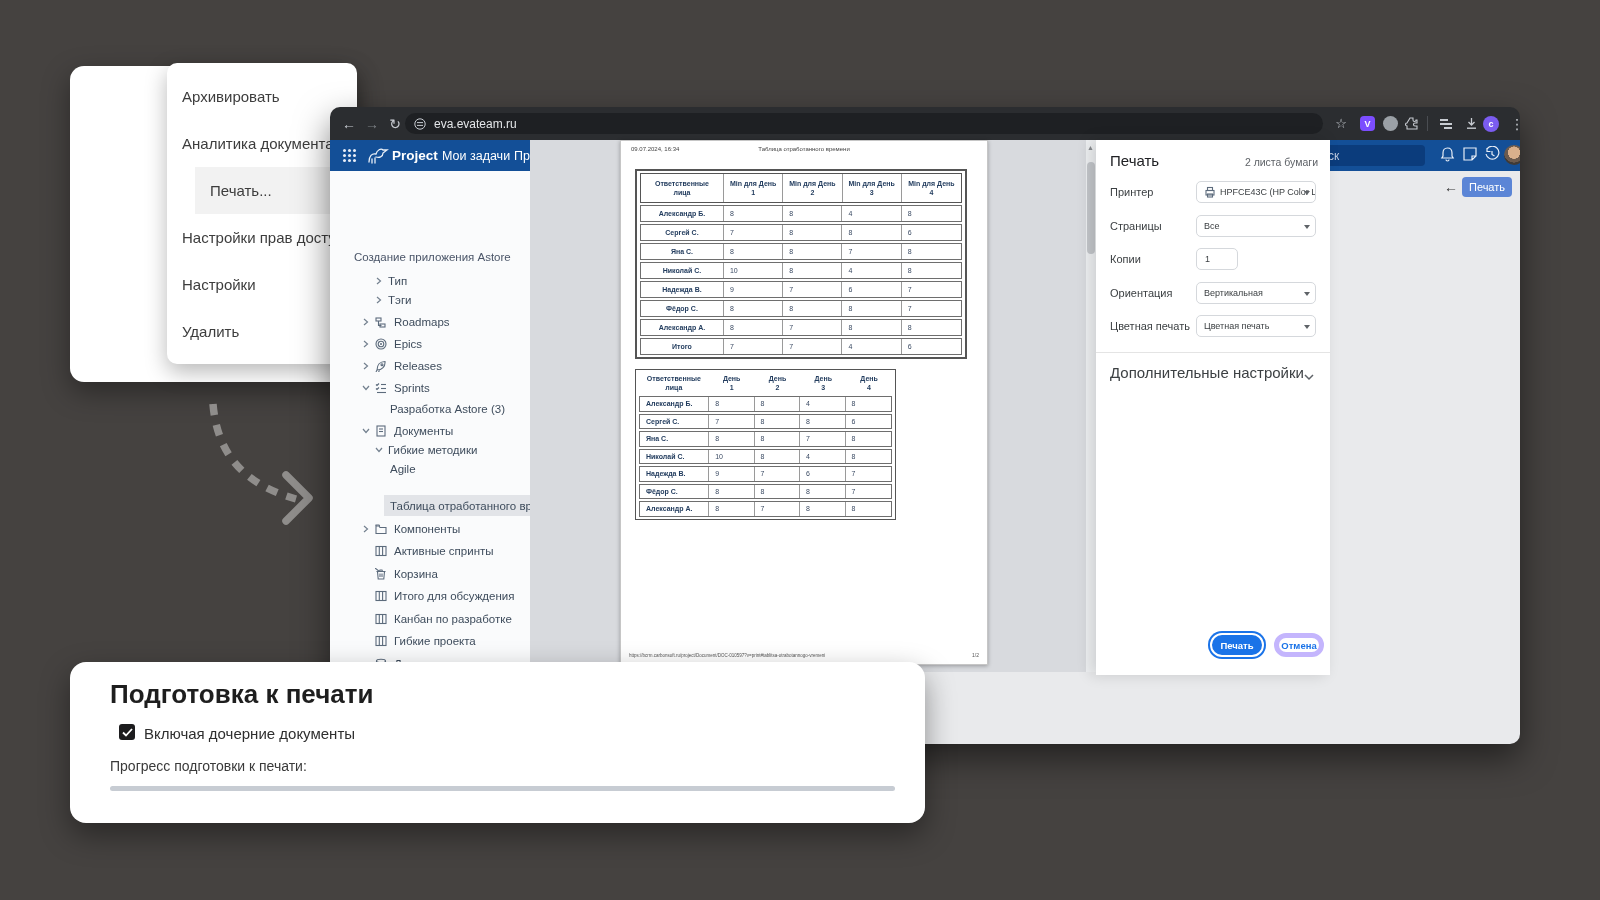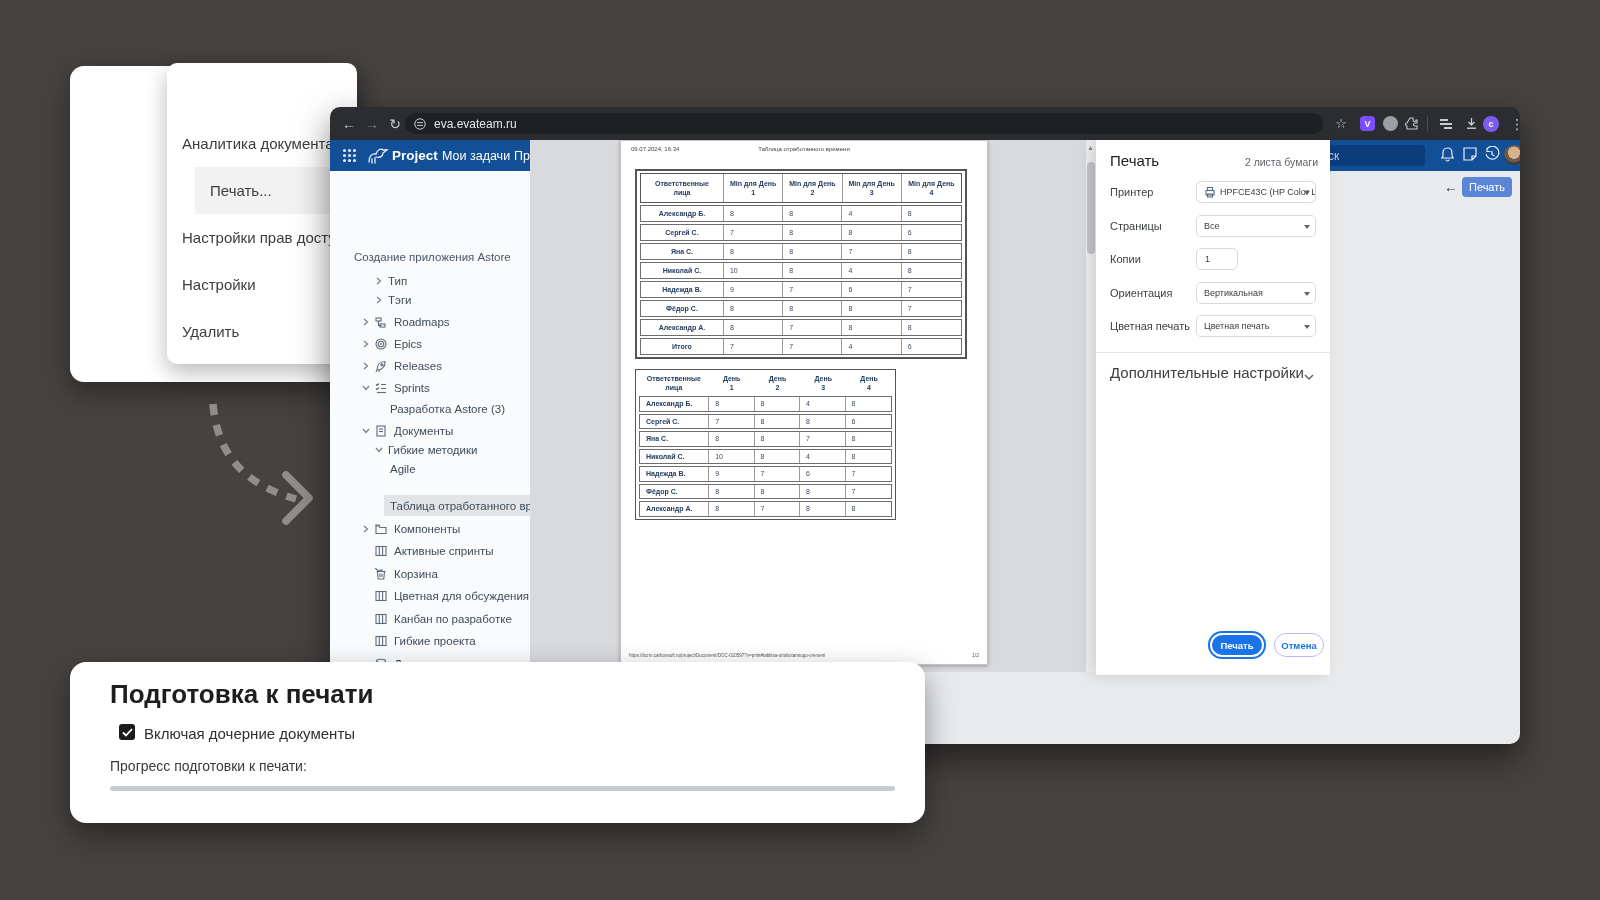--- a/index.html
+++ b/index.html
@@ -88,41 +88,42 @@
     border-right:3.5px solid transparent;border-top:4px solid #5f6368;}
   .pp-input{position:absolute;left:100px;width:42px;height:22px;border:1px solid #d5d8dc;border-radius:5px;
     box-sizing:border-box;display:flex;align-items:center;padding-left:8px;font-size:9px;color:#3c4043;background:#fff;}
   #pp-divider{position:absolute;left:0;top:212px;width:100%;height:1px;background:#e4e4e4;}
   #pp-more{position:absolute;left:14px;top:224px;font-size:15px;color:#3c4043;}
   #pp-more-chev{position:absolute;right:16px;top:227px;color:#5f6368;}
   #pp-print-btn{position:absolute;left:114px;top:493px;width:54px;height:24px;background:#1a73e8;
     border:2px solid #fff;box-shadow:0 0 0 2px #1a73e8;border-radius:14px;color:#fff;font-size:9.5px;
     font-weight:bold;display:flex;align-items:center;justify-content:center;box-sizing:border-box;}
   #pp-cancel-btn{position:absolute;left:178px;top:493px;width:50px;height:24px;background:#fff;
-    border:1px solid #c4b5fd;border-radius:14px;color:#1a73e8;font-size:9.5px;font-weight:bold;
+    border:5px solid #c4b5fd;border-radius:14px;color:#1a73e8;font-size:9.5px;font-weight:bold;
     display:flex;align-items:center;justify-content:center;box-sizing:border-box;}
 
   
   #prep-dialog{left:70px;top:662px;width:855px;height:161px;background:#fff;border-radius:16px;
     box-shadow:0 12px 30px rgba(0,0,0,.4);z-index:7;}
   #prep-title{position:absolute;left:40px;top:17px;font-size:26px;font-weight:bold;color:#1e1e1e;}
   #prep-checkbox{position:absolute;left:49px;top:62px;width:16px;height:16px;background:#1c1c1e;
     border-radius:3px;display:flex;align-items:center;justify-content:center;}
   #prep-check-label{position:absolute;left:74px;top:63px;font-size:15px;color:#2f2f2f;}
   #prep-progress-label{position:absolute;left:40px;top:96px;font-size:14px;color:#3a3a3a;}
   #prep-progress{position:absolute;left:40px;top:124px;width:785px;height:5px;background:#c7ccd3;border-radius:3px;}
 </style>
 </head>
 <body>
 
 <div id="stage">
 
   <div id="back-panel" class="abs"></div>
 
   <div id="context-menu" class="abs">
+      <div class="menu-item" style="top: 10px;">Архивировать</div>
       <div class="menu-item" style="top: 57px;">Аналитика документа</div>
       <div class="menu-item hl" style="top: 104px;">Печать...</div>
       <div class="menu-item" style="top: 151px;">Настройки прав доступа</div>
       <div class="menu-item" style="top: 245px;">Удалить</div>
       <div class="menu-item" style="top: 198px;">Настройки</div>
     </div>
 
   <svg id="arrow-svg" class="abs" width="160" height="150">
     <path d="M33,14 C37,62 62,94 116,109" fill="none" stroke="#8f8d8b" stroke-width="7.5" stroke-dasharray="11 10"></path>
     <polyline points="106,85 129,108 106,131" fill="none" stroke="#8f8d8b" stroke-width="7.5" stroke-linecap="round" stroke-linejoin="round"></polyline>
@@ -369,21 +370,21 @@
         </div>
         <div class="sb-item" style="top: 414px; left: 32px;">
           <span class="sb-chev" style="width:8px"></span>
           <span class="sb-ic">
             <svg width="12" height="12" viewBox="0 0 12 12">
               <rect x="1" y="1.5" width="10" height="9" stroke="#5c6b7c" stroke-width="1.1" fill="none"></rect>
               <line x1="4.3" y1="1.5" x2="4.3" y2="10.5" stroke="#5c6b7c" stroke-width="1.1" fill="none"></line>
               <line x1="7.6" y1="1.5" x2="7.6" y2="10.5" stroke="#5c6b7c" stroke-width="1.1" fill="none"></line>
             </svg>
           </span>
-          <span>Цветная для обсуждения</span>
+          <span>Итого для обсуждения</span>
         </div>
         <div class="sb-item" style="top: 437px; left: 32px;">
           <span class="sb-chev" style="width:8px"></span>
           <span class="sb-ic">
             <svg width="12" height="12" viewBox="0 0 12 12">
               <rect x="1" y="1.5" width="10" height="9" stroke="#5c6b7c" stroke-width="1.1" fill="none"></rect>
               <line x1="4.3" y1="1.5" x2="4.3" y2="10.5" stroke="#5c6b7c" stroke-width="1.1" fill="none"></line>
               <line x1="7.6" y1="1.5" x2="7.6" y2="10.5" stroke="#5c6b7c" stroke-width="1.1" fill="none"></line>
             </svg>
           </span>

